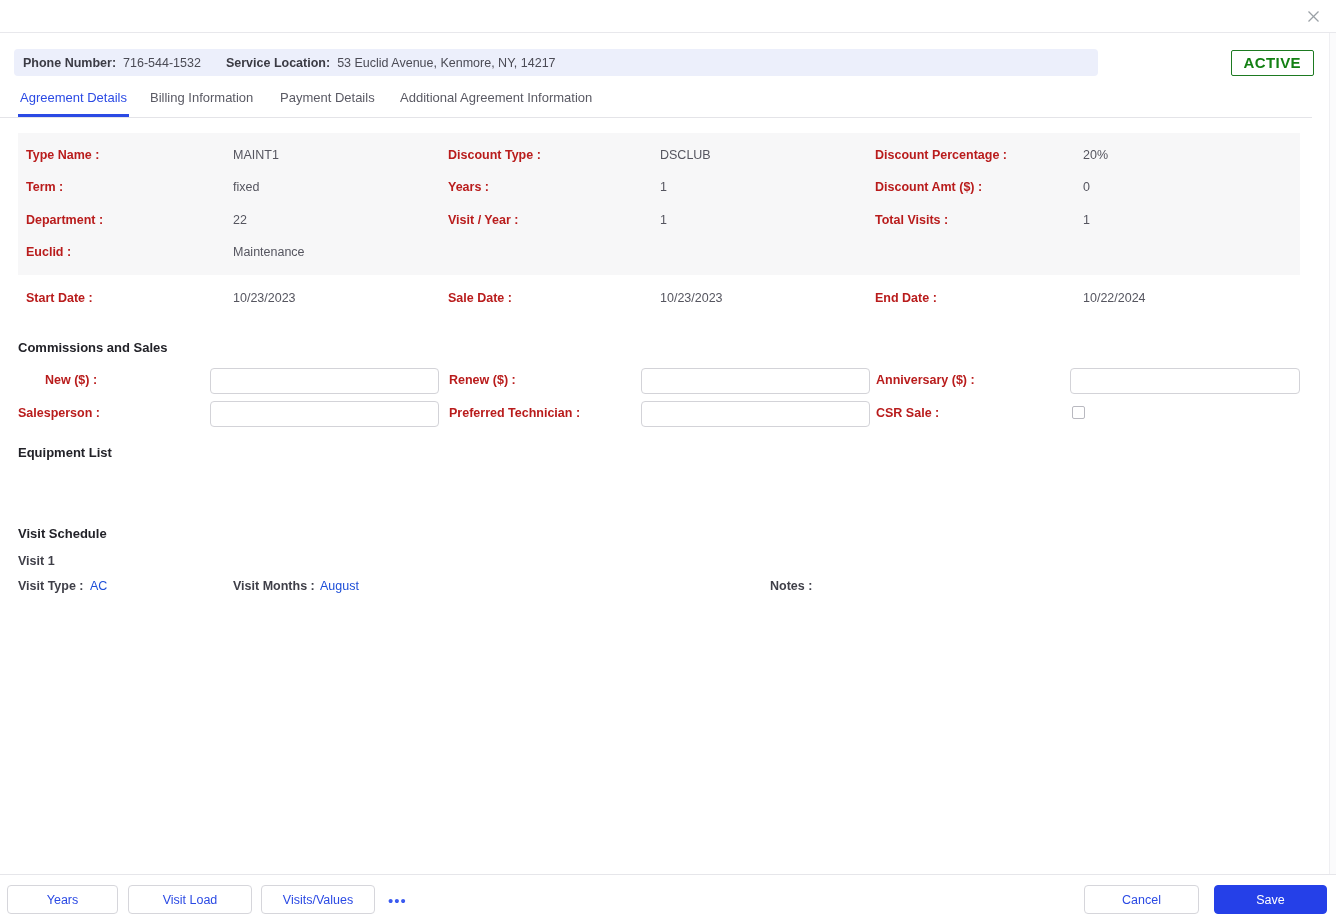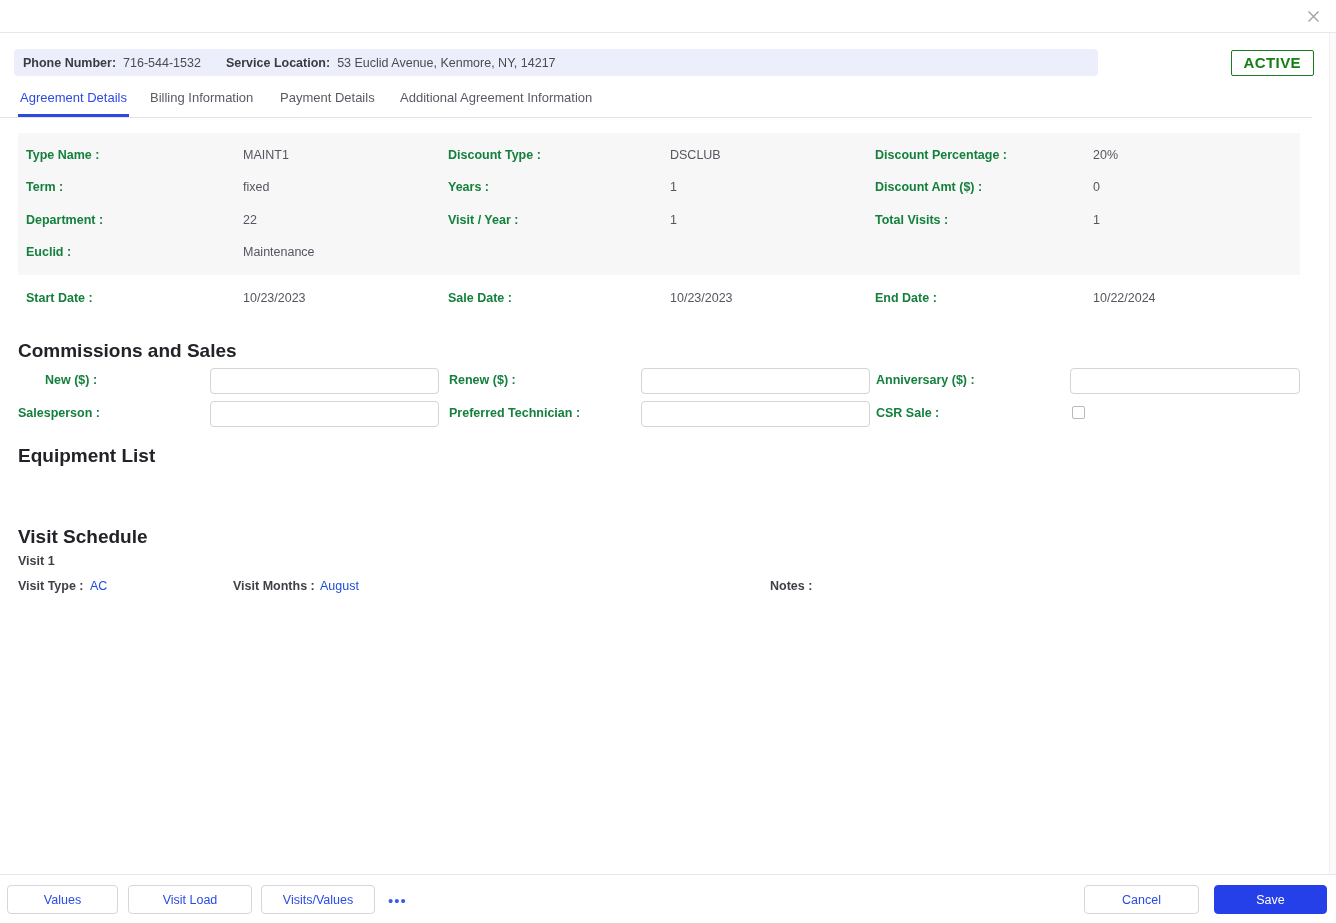--- a/index.html
+++ b/index.html
@@ -88,34 +88,33 @@
   }
 
   
   .detail-panel {
     position: absolute; left: 18px; top: 133px;
     width: 1282px; height: 142px;
     background: #f7f7f8;
   }
   .f-label {
     position: absolute;
-    font-size: 12.5px; font-weight: bold; color: #15803d;
+    font-size: 12.5px; font-weight: bold; color: #b91c1c;
     white-space: nowrap;
   }
   .f-value {
     position: absolute;
     font-size: 12.5px; color: #55555f;
     white-space: nowrap;
-    margin-left: 10px;
   }
 
   
   .section-head {
     position: absolute;
-    font-size: 19px; font-weight: bold; color: #222228;
+    font-size: 13px; font-weight: bold; color: #222228;
     white-space: nowrap;
   }
 
   
   .tf {
     position: absolute;
     height: 26px;
     border: 1px solid #d3d3d8;
     border-radius: 4px;
     background: #ffffff;
@@ -292,21 +291,21 @@
   <div class="vlbl" style="left:18px;  top:579px;">Visit Type :</div>
   <div class="vtxt" style="left:90px;  top:579px;">AC</div>
   <div class="vlbl" style="left:233px; top:579px;">Visit Months :</div>
   <div class="vtxt" style="left:320px; top:579px;">August</div>
   <div class="vlbl" style="left:770px; top:579px;">Notes :</div>
   <div class="vtxt" style="left:825px; top:579px;"></div>
 
   <div class="scrollbar"></div>
 
   <div class="footer">
-    <div class="btn btn-ghost" style="left:7px;   width:111px;">Values</div>
+    <div class="btn btn-ghost" style="left:7px;   width:111px;">Years</div>
     <div class="btn btn-ghost" style="left:128px; width:124px;">Visit Load</div>
     <div class="btn btn-ghost" style="left:261px; width:114px;">Visits/Values</div>
     <div class="dots" style="left:388px;">•••</div>
     <div class="btn btn-ghost" style="left:1084px; width:115px;">Cancel</div>
     <div class="btn btn-primary" style="left:1214px; width:113px;">Save</div>
   </div>
 
 </div>
 
 </body></html>

